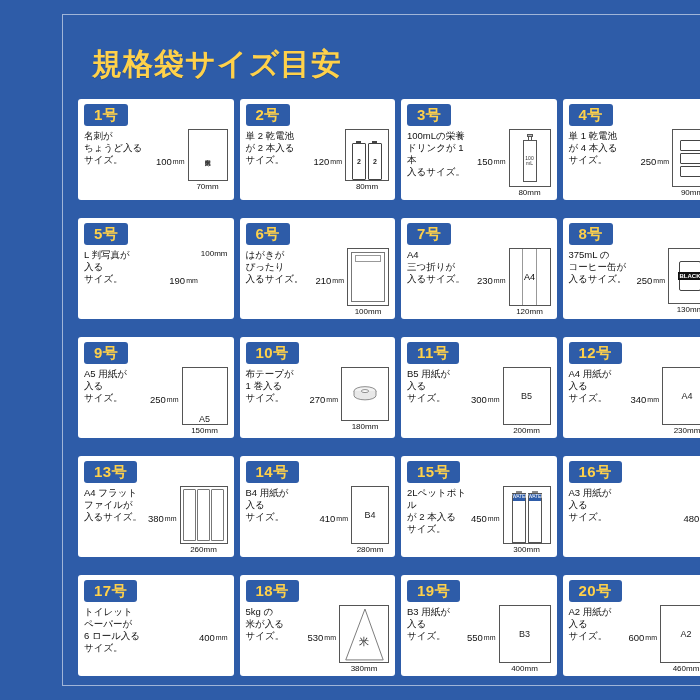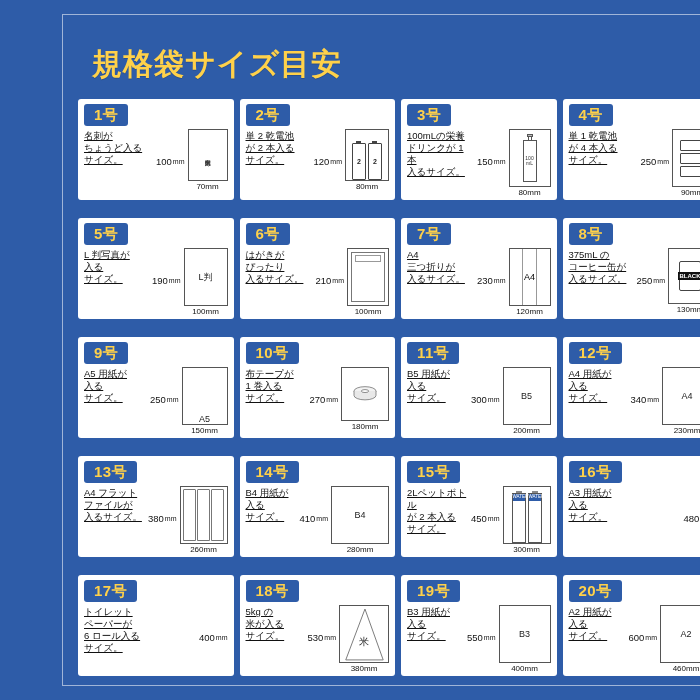--- a/index.html
+++ b/index.html
@@ -65,21 +65,20 @@
     gap:3px;
     min-height:0;
   }
   .desc{
     font-size:9.5px;
     line-height:1.28;
     color:#111;
     flex:1 1 auto;
     padding-top:1px;
     word-break:break-all;
-    text-decoration:underline;
   }
   .measure{
     display:flex;
     align-items:center;
     gap:1px;
     font-size:8px;
     color:#111;
     white-space:nowrap;
     align-self:center;
   }
@@ -227,23 +226,20 @@
       </div>
       <div class="cell">
         <div class="badge">5号</div>
         <div class="body">
           <div class="desc">L 判写真が<br>入る<br>サイズ。</div>
           <div class="measure">
             <span class="num">190</span>
             <span class="unit">mm</span>
           </div>
           <div class="fig">
-            <div class="figbox" style="width: 44px; height: 58px;">
-              <span class="figlabel">L判</span>
-            </div>
             <div class="width">100mm</div>
           </div>
         </div>
       </div>
       <div class="cell">
         <div class="badge">6号</div>
         <div class="body">
           <div class="desc">はがきが<br>ぴったり<br>入るサイズ。</div>
           <div class="measure">
             <span class="num">210</span>
@@ -387,21 +383,21 @@
       </div>
       <div class="cell">
         <div class="badge">14号</div>
         <div class="body">
           <div class="desc">B4 用紙が<br>入る<br>サイズ。</div>
           <div class="measure">
             <span class="num">410</span>
             <span class="unit">mm</span>
           </div>
           <div class="fig">
-            <div class="figbox" style="width: 58px; height: 58px;">
+            <div class="figbox" style="width: 38px; height: 58px;">
               <span class="figlabel">B4</span>
             </div>
             <div class="width">280mm</div>
           </div>
         </div>
       </div>
       <div class="cell">
         <div class="badge">15号</div>
         <div class="body">
           <div class="desc">2Lペットボトル<br>が 2 本入る<br>サイズ。</div>

